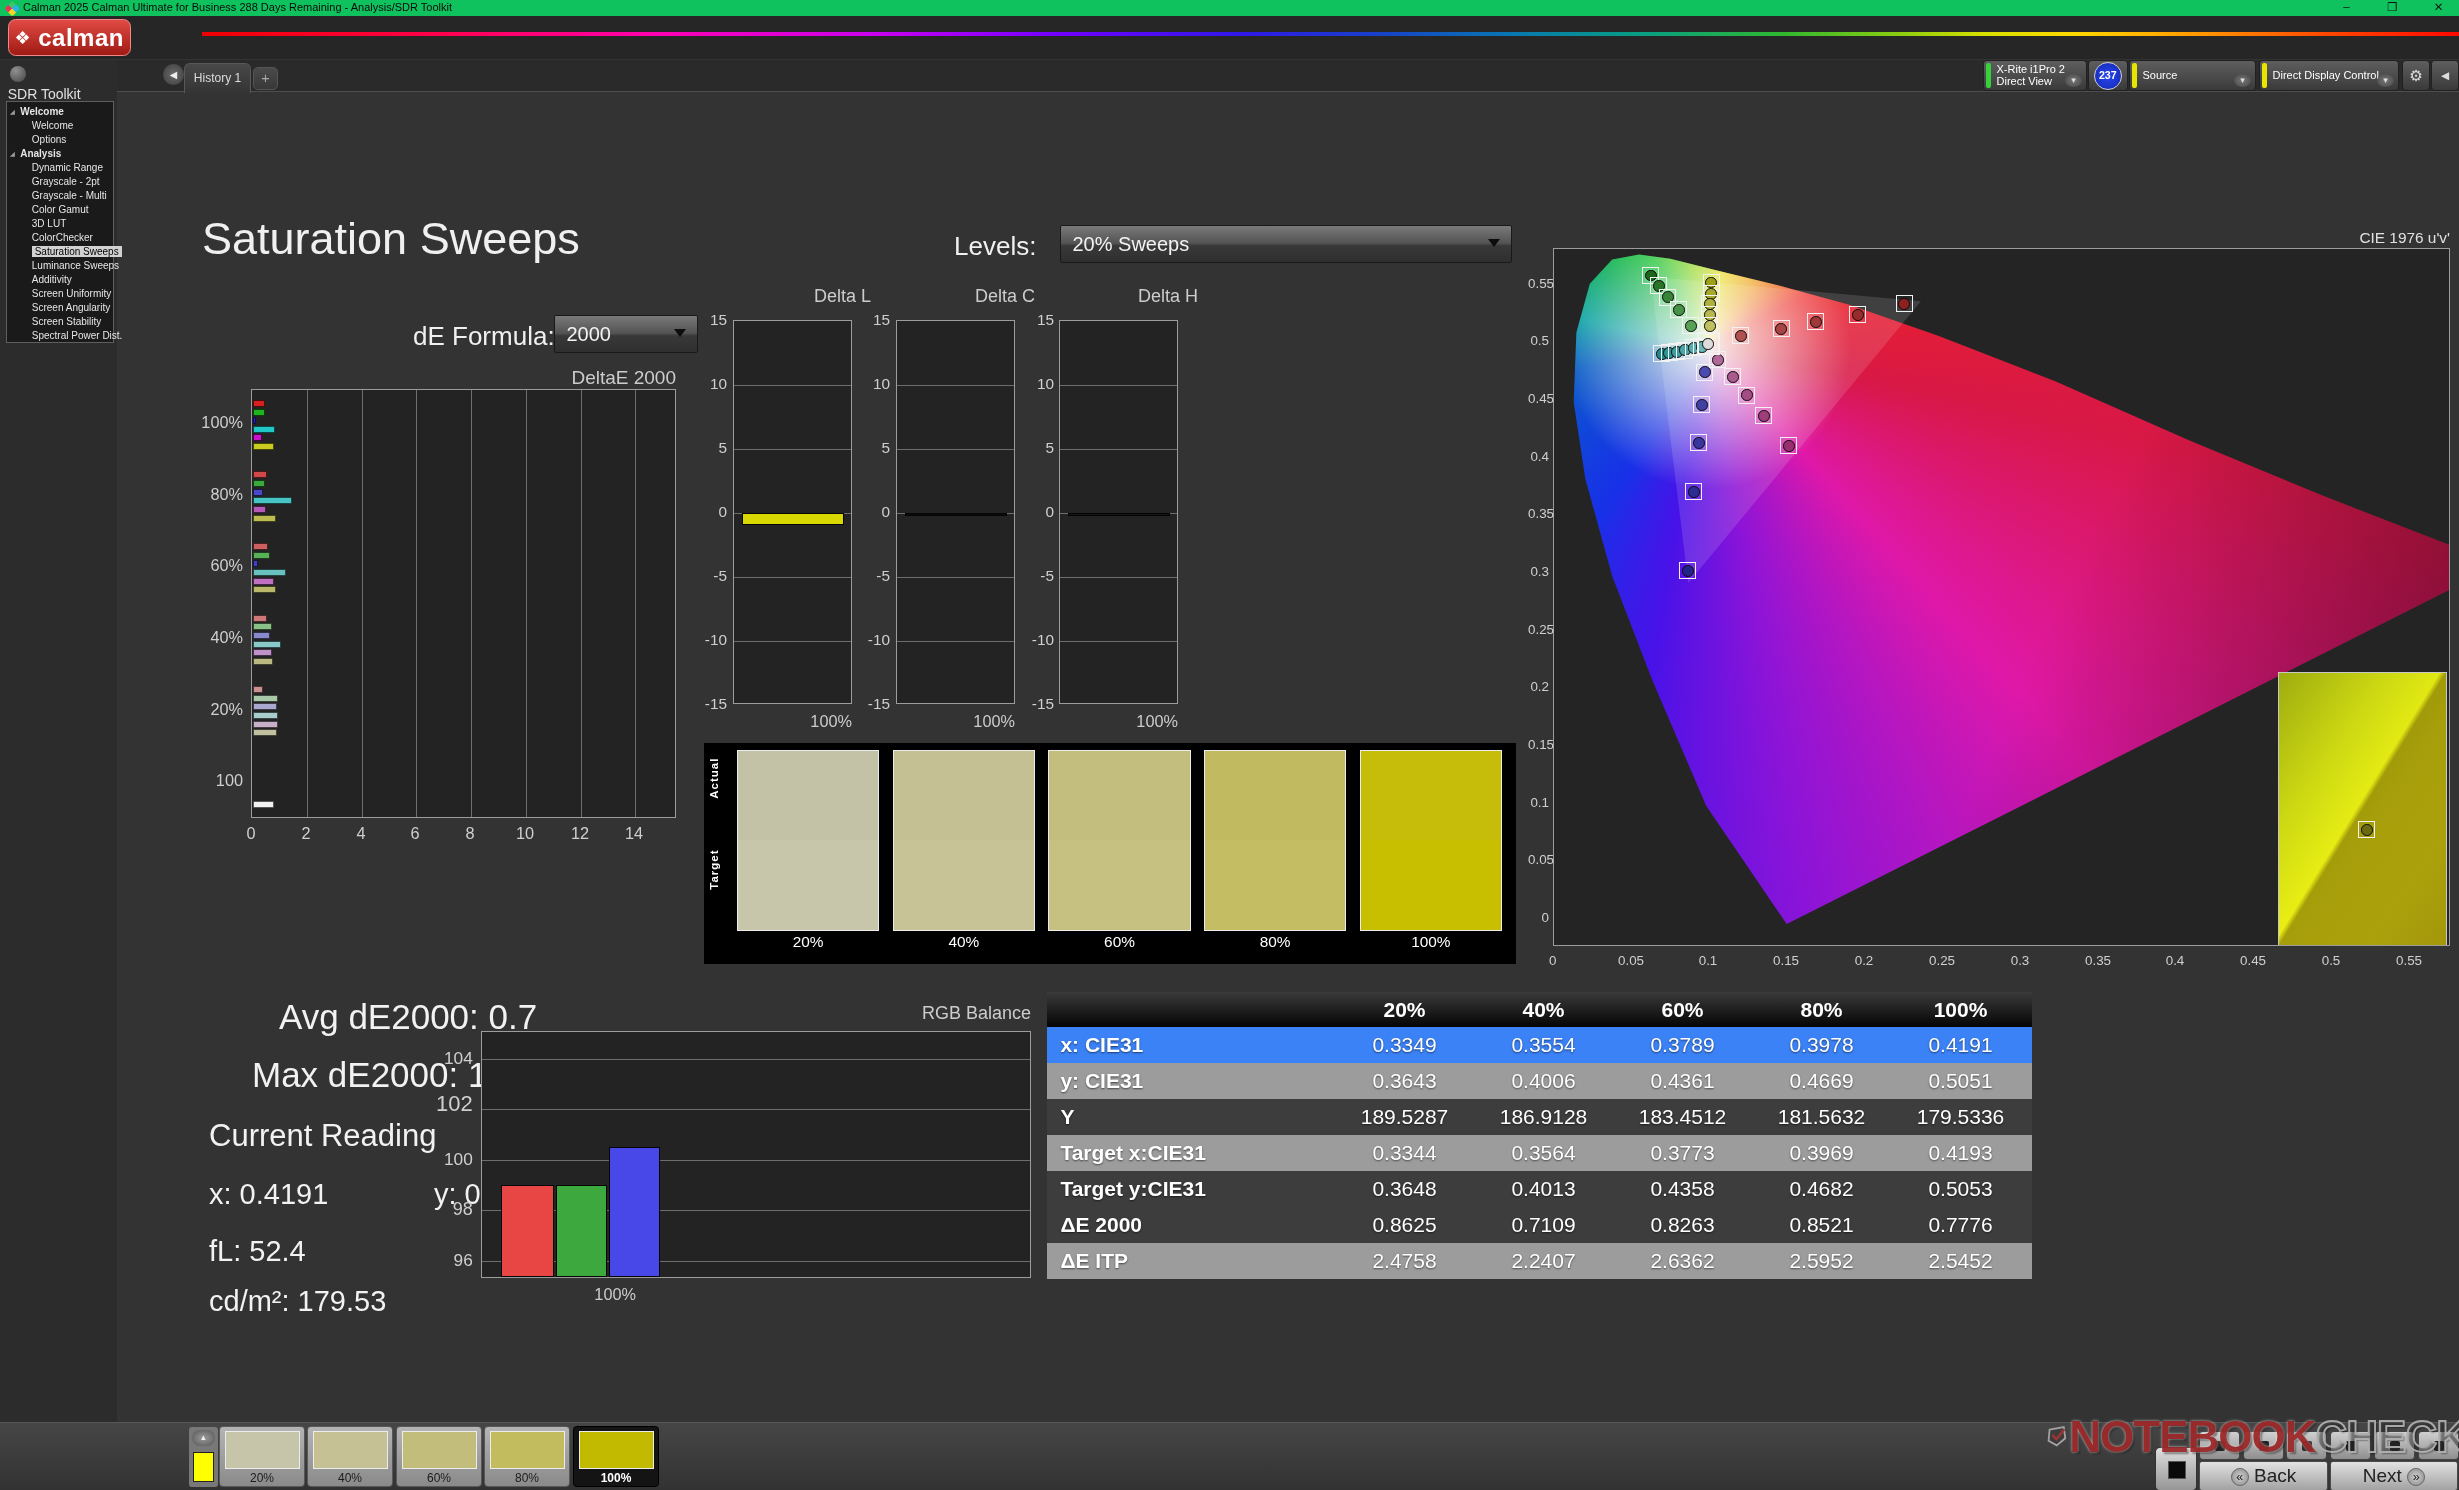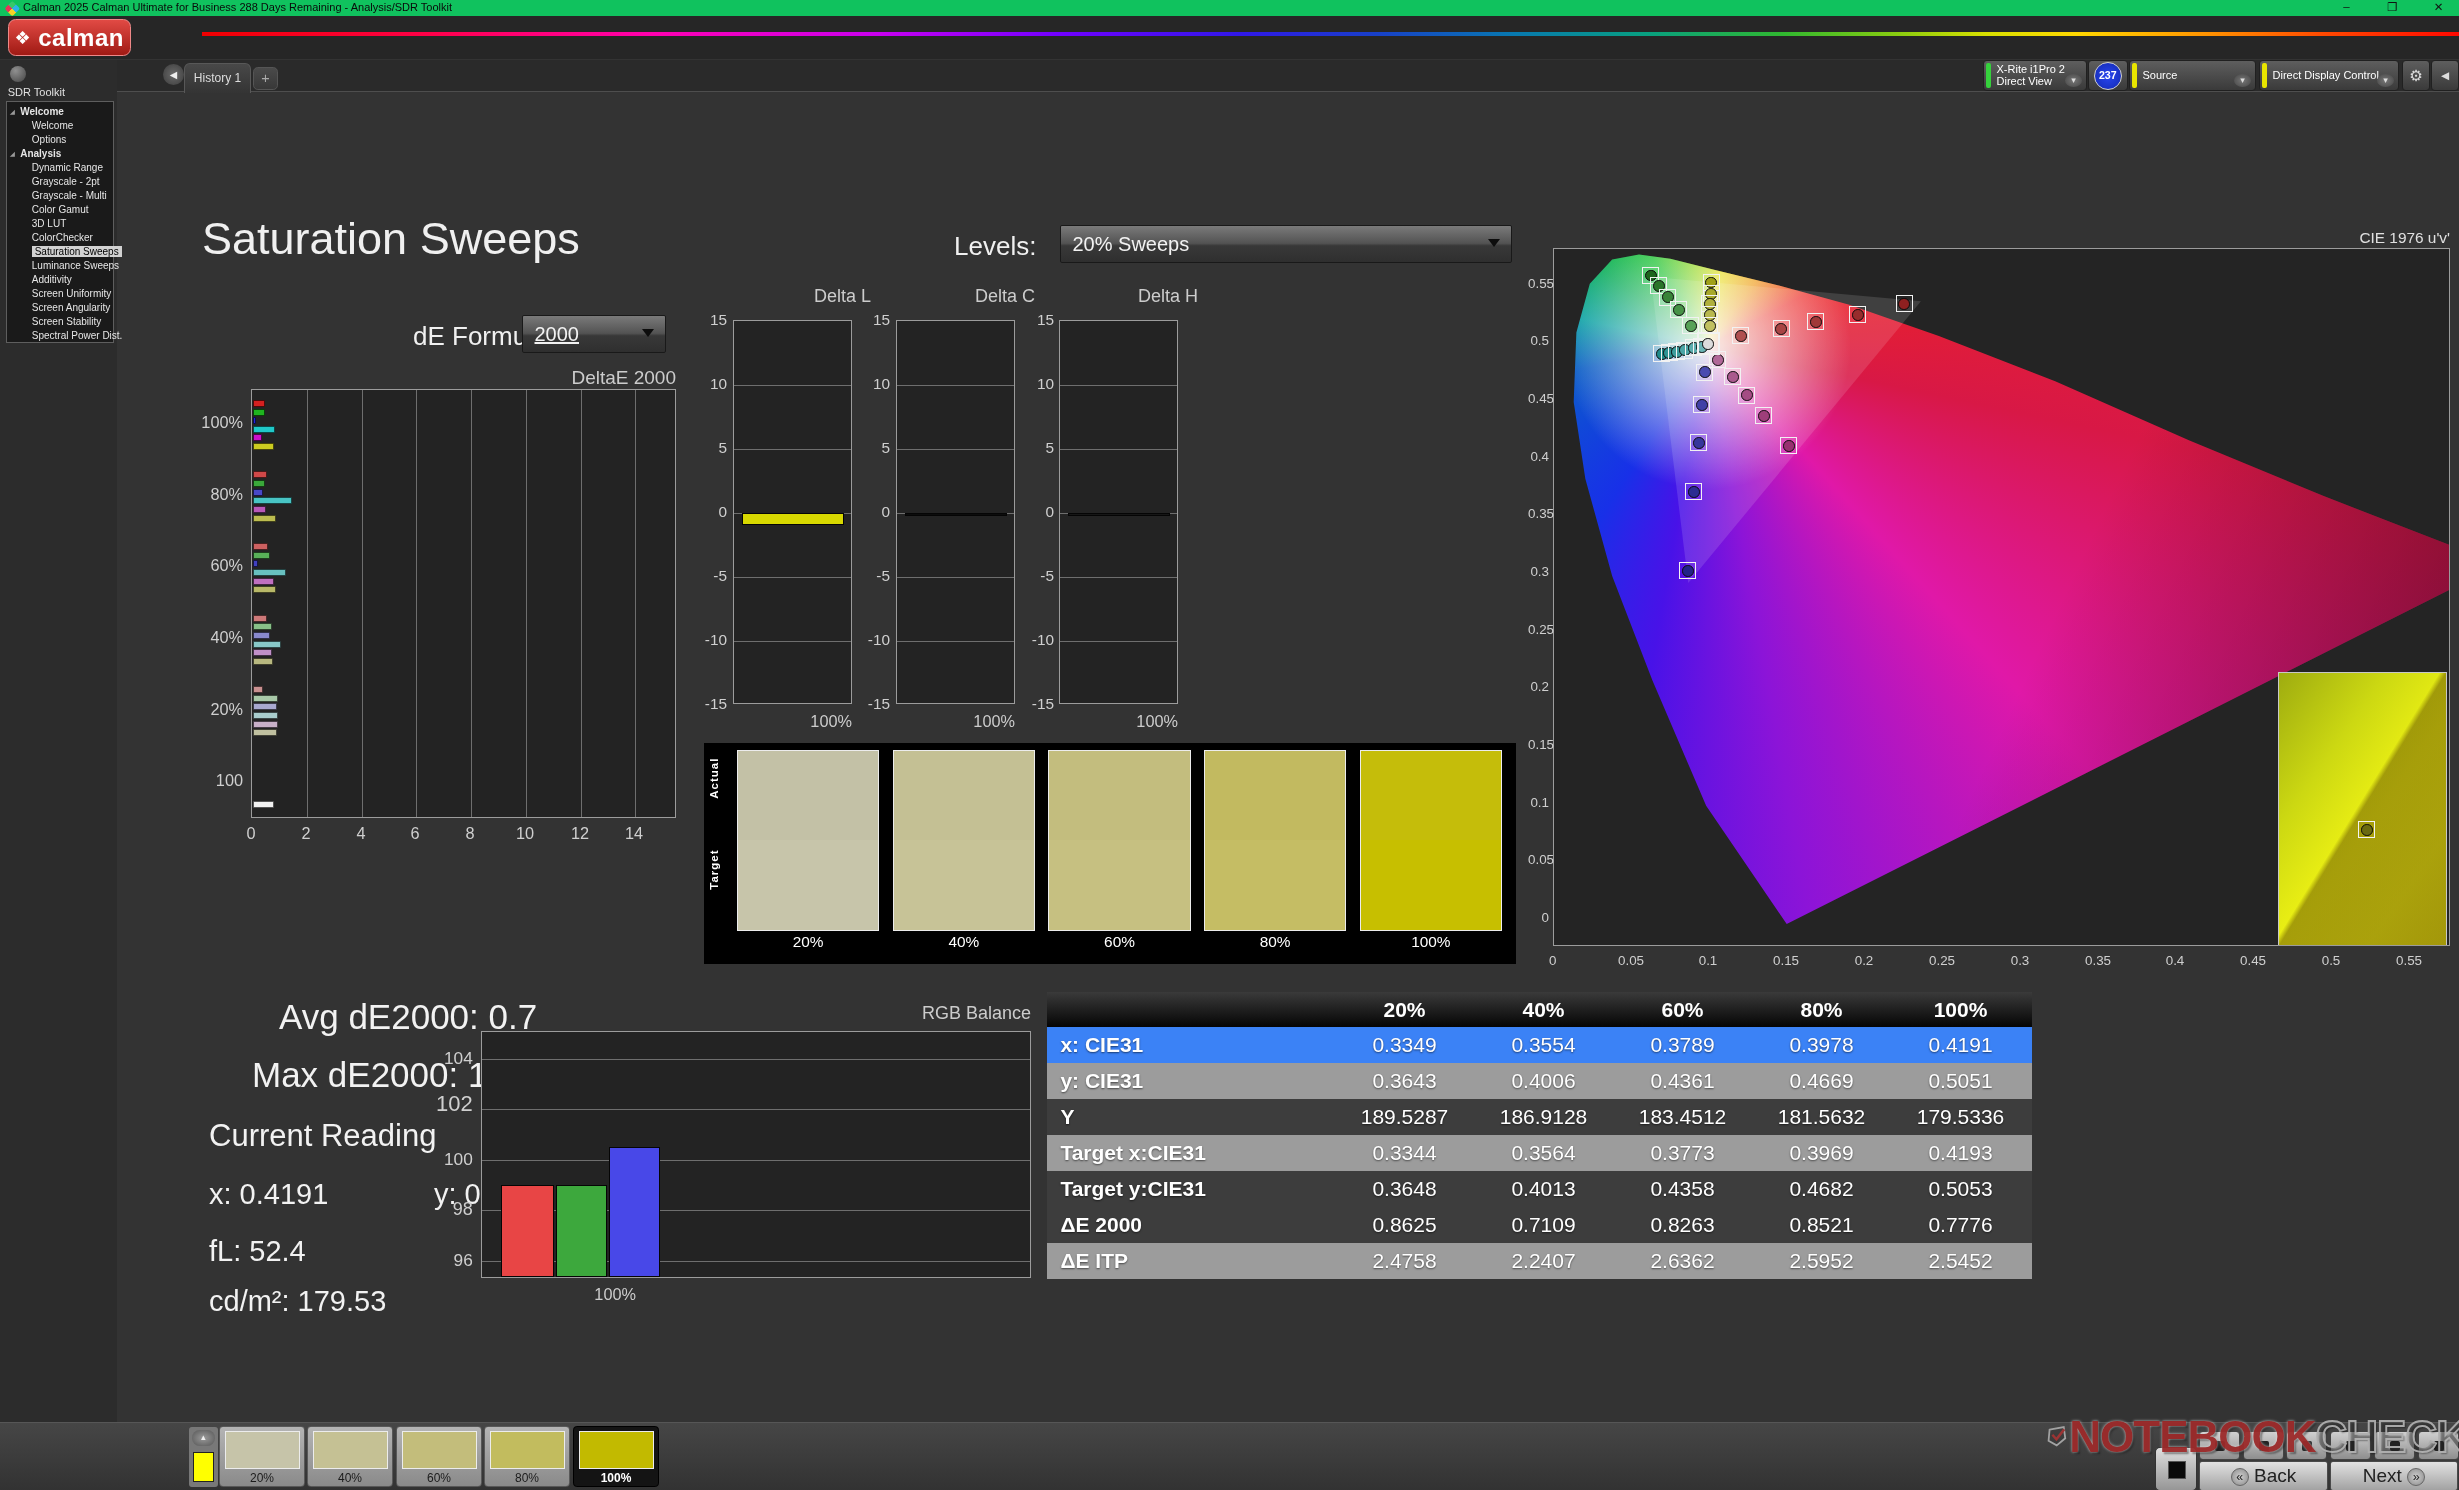--- a/index.html
+++ b/index.html
@@ -38,21 +38,21 @@
   .widget .warrow { position:absolute; right:3.8px; bottom:2.9px; width:17.3px; height:13.4px; border-radius:50%;
     background:radial-gradient(#777,#444); color:#ddd; font-size:7.7px; text-align:center; line-height:13.4px;}
   #w-badge { position:absolute; left:2089px; top:0px; width:40px; height:31px; background:linear-gradient(#5e5e5e,#3a3a3a); border:1px solid #202020; border-radius:3.8px;}
   #w-badge .bcirc { position:absolute; left:4.8px; top:1px; width:28px; height:28px; border-radius:50%;
     background:radial-gradient(#2846f0,#1228b0); border:1.9px solid #cfcfcf; color:#fff; font-size:10.6px; font-weight:bold; text-align:center; line-height:25px;}
   .sqbtn { position:absolute; top:0px; width:28px; height:31px; background:linear-gradient(#5e5e5e,#3a3a3a); border:1px solid #202020; border-radius:3.8px; color:#ddd; text-align:center;}
 
   
   #sidebar { position:absolute; left:0; top:60px; width:117px; height:1362px; background:#2c2c2c; }
   #side-ball { position:absolute; left:9.6px; top:5.8px; width:16.3px; height:16.3px; border-radius:50%; background:radial-gradient(circle at 35% 30%,#909090,#444);}
-  #side-title { position:absolute; left:7.7px; top:26px; font-size:11px; color:#e0e0e0; }
+  #side-title { position:absolute; left:7.7px; top:26px; font-size:14px; color:#e0e0e0; }
   #tree { position:absolute; left:5.8px; top:41px; width:108px; height:242px; background:#1a1a1a; border:1px solid #5e5e5e; padding-top:2.9px;}
   .titem { position:relative; height:14px; line-height:14px; font-size:10px; color:#e6e6e6; white-space:nowrap;}
   .titem .arrow { position:absolute; left:2.9px; font-size:6.7px; color:#999; }
   .titem.lvl0 { padding-left:13.4px; font-weight:bold; }
   .titem.lvl1 { padding-left:25px; }
   .titem .sel { background:#d2d2d2; color:#000; padding:0 2.9px; }
 
   
   .pgtext { position:absolute; color:#f0f0f0; }
   .dropdown { position:absolute; height:38px; background:linear-gradient(#7a7a7a 0%,#535353 48%,#383838 55%,#2f2f2f 100%);
@@ -207,21 +207,21 @@
       <div class="accent" style="background:#e8e500"></div>
       <div class="wtext" style="top:7.7px">Direct Display Control</div>
       <div class="warrow">▼</div>
     </div>
     <div class="sqbtn" style="left:2285px;font-size:15.4px;line-height:29px;">⚙</div>
     <div class="sqbtn" style="left:2314px;font-size:10.6px;line-height:29px;">◀</div>
   </div>
 
   <div class="pgtext" style="left:202px;top:213px;font-size:45px;">Saturation Sweeps</div>
   <div class="pgtext" style="left:413px;top:321px;font-size:26px;">dE Formula:</div>
-  <div class="dropdown" style="left:522px;top:315px;width:144px;text-decoration:underline;">
+  <div class="dropdown" style="left:554px;top:315px;width:144px;">
     <span>2000</span>
     <span class="dar"></span>
   </div>
   <div class="pgtext" style="left:954px;top:231px;font-size:26px;">Levels:</div>
   <div class="dropdown" style="left:1060px;top:225px;width:452px;">
     <span>20% Sweeps</span>
     <span class="dar"></span>
   </div>
 
   <div class="abs" id="deltae" style="left:183px;top:367px;width:509px;height:490px;">

